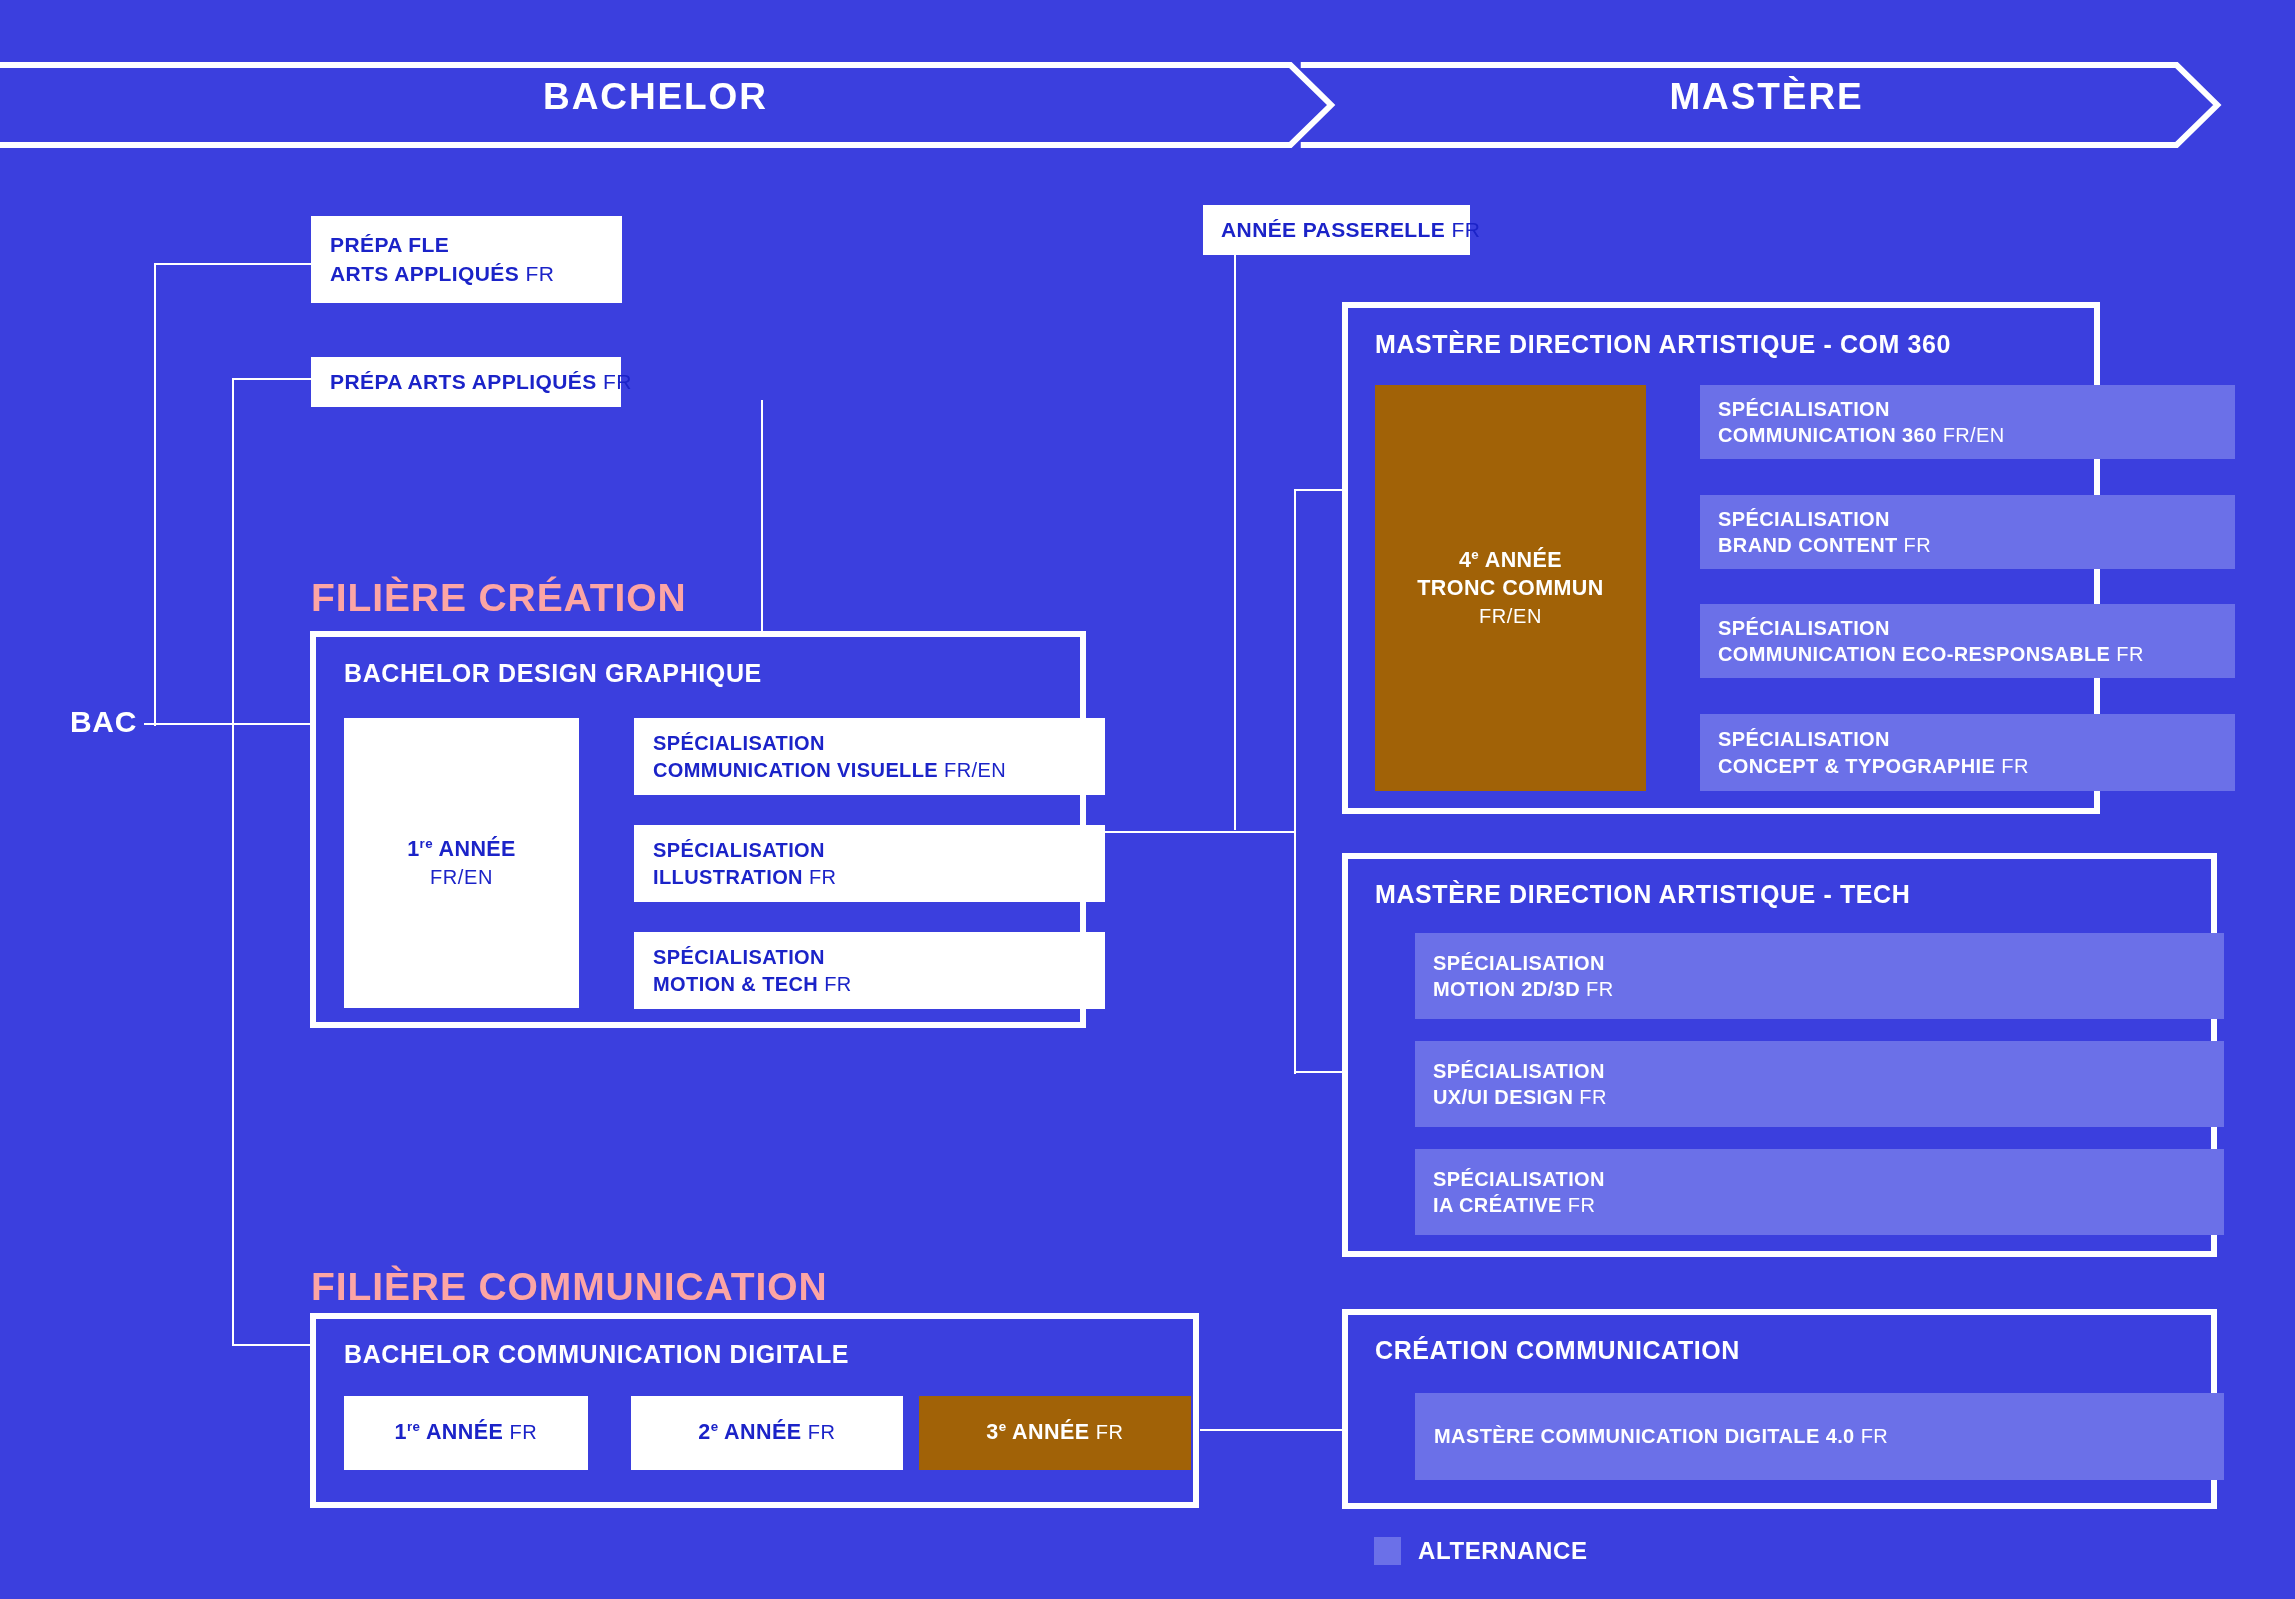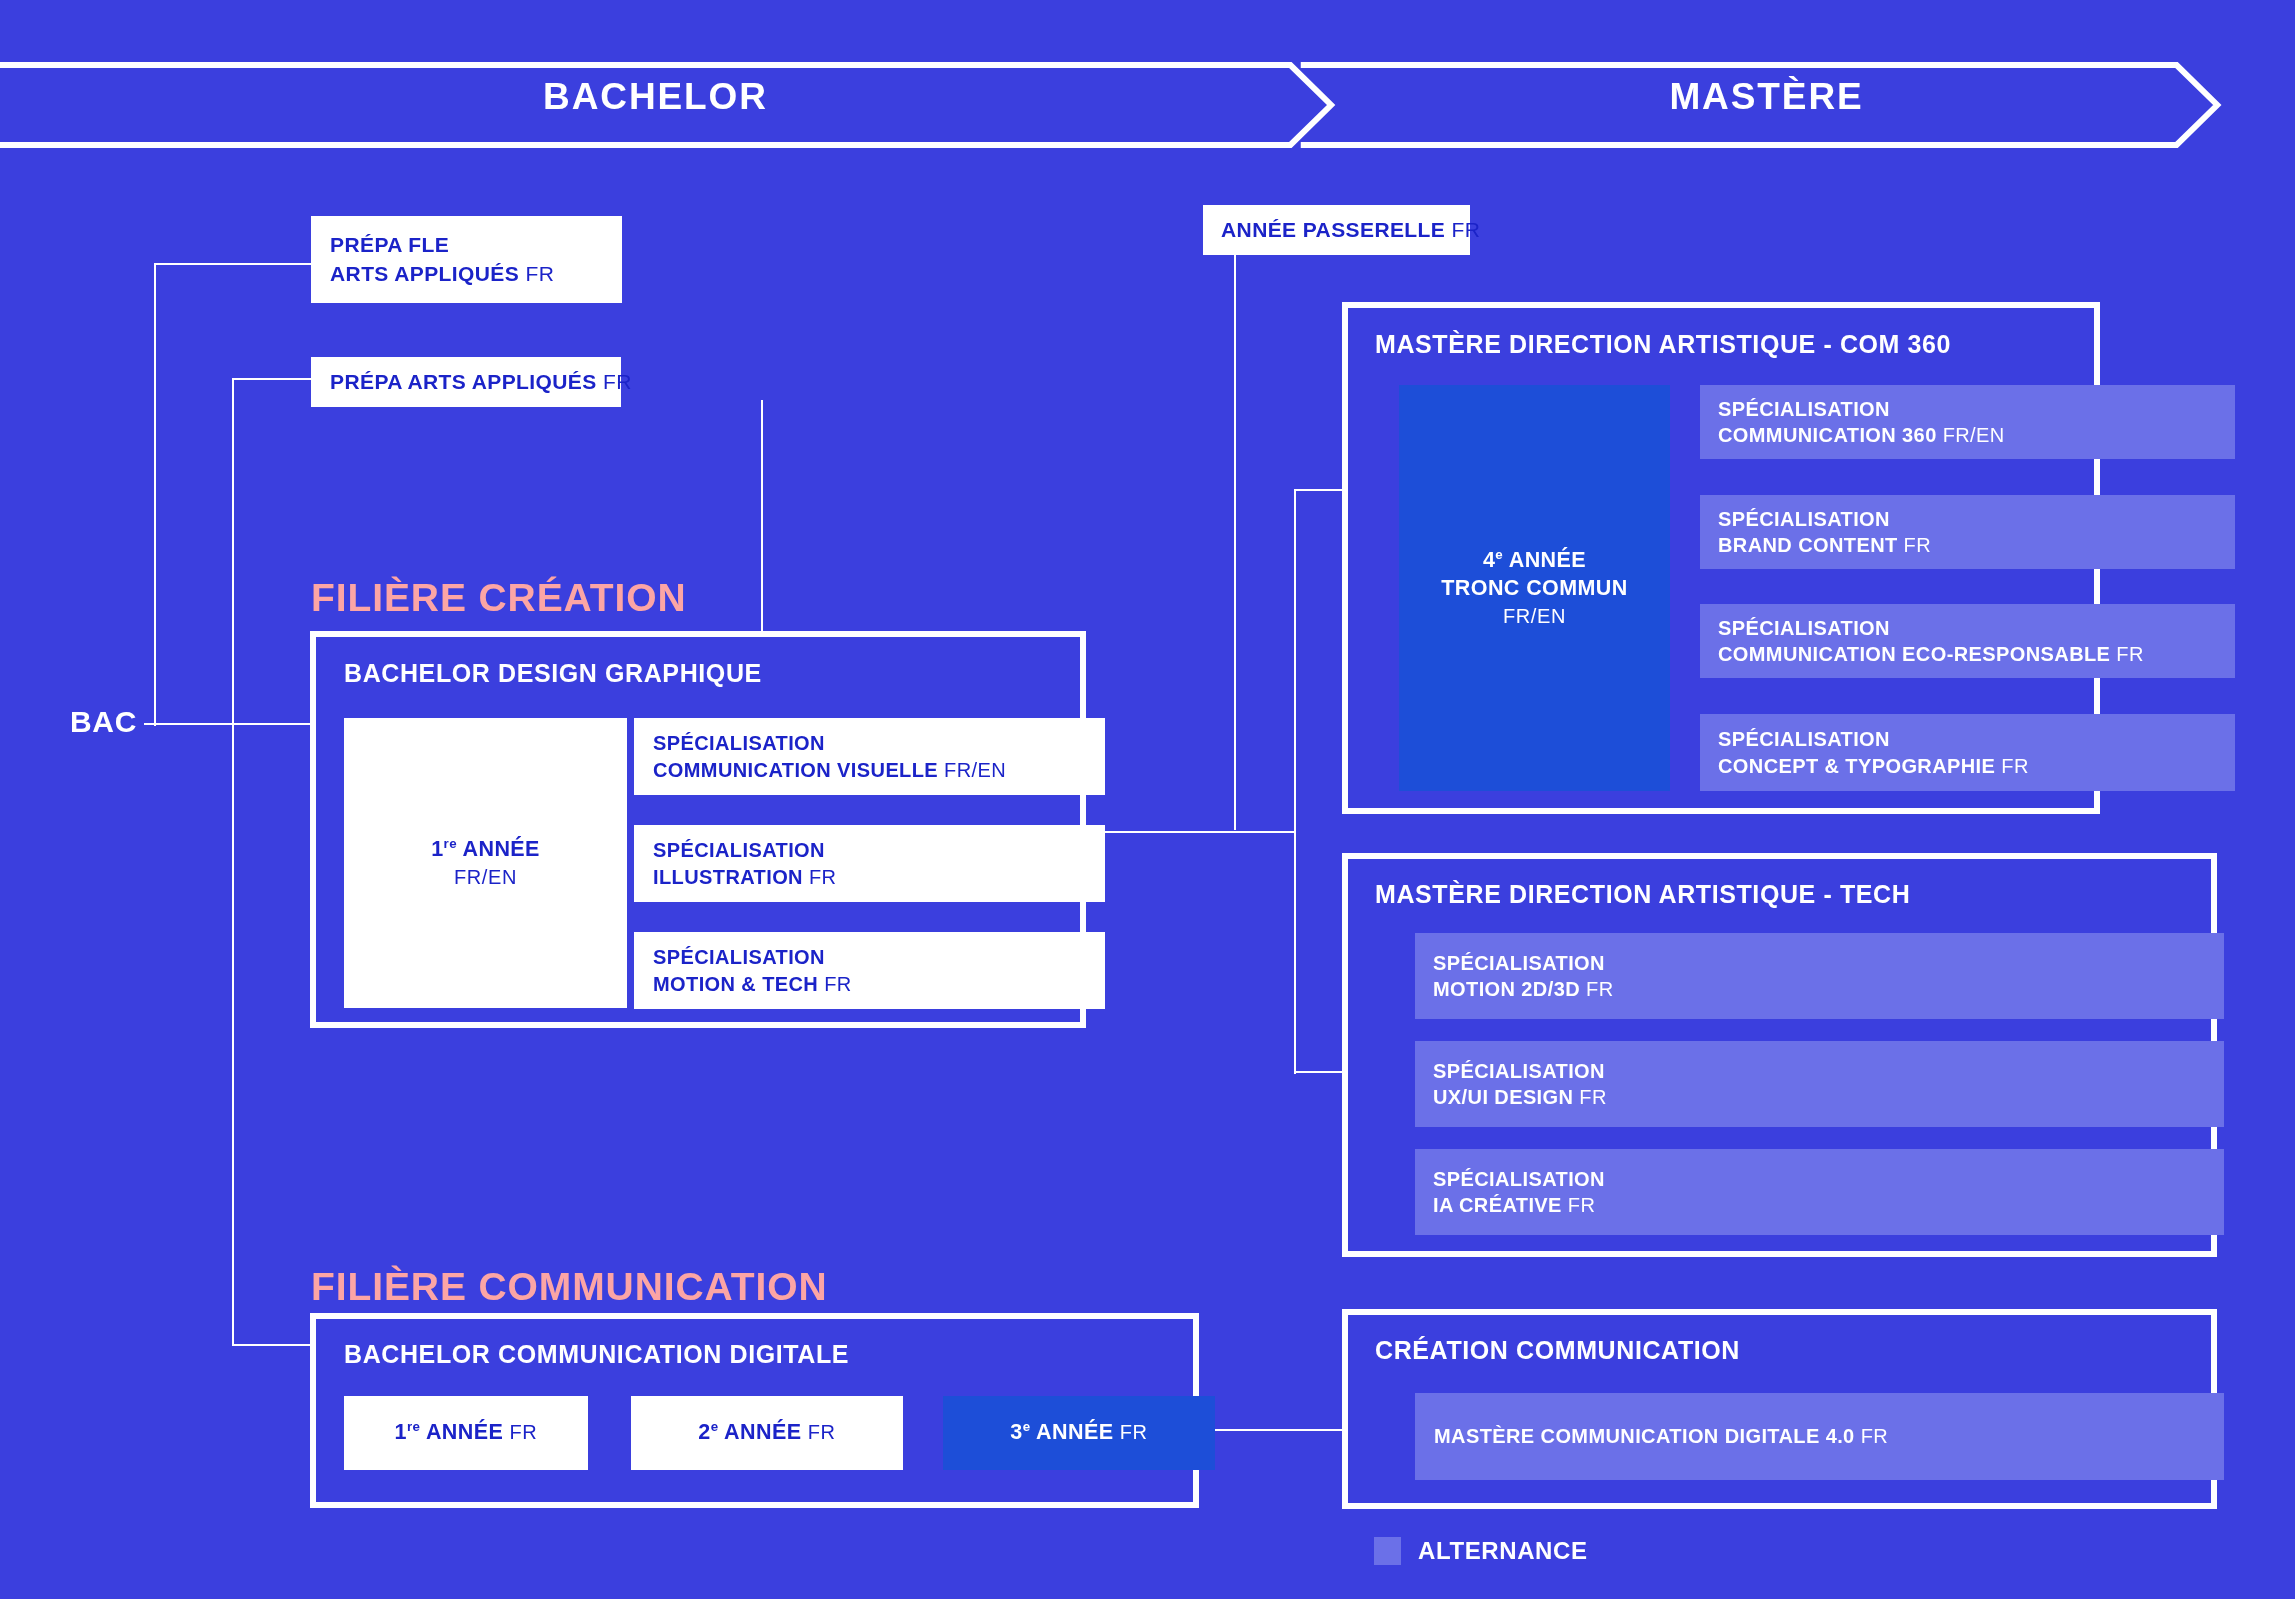--- a/index.html
+++ b/index.html
@@ -73,21 +73,21 @@
   .cell .ln1{font-weight:700;font-size:20px;letter-spacing:0.4px;line-height:1.32;white-space:nowrap;}
   .cell .ln2{font-weight:700;font-size:20px;letter-spacing:0.4px;line-height:1.32;white-space:nowrap;}
 
   
   .yearcell{
     position:absolute;box-sizing:border-box;
     display:flex;flex-direction:column;justify-content:center;align-items:center;
     text-align:center;
   }
   .yearcell.white{background:#ffffff;color:#1b23c8;}
-  .yearcell.alt{background:#1d4ed8;color:#ffffff;margin-left:24px;}
+  .yearcell.alt{background:#a16207;color:#ffffff;}
   .yearcell .yl{font-weight:700;font-size:21.5px;letter-spacing:0.4px;line-height:1.3;}
   .yearcell .yl2{font-weight:700;font-size:21.5px;letter-spacing:0.4px;line-height:1.3;}
   .yearcell .yfr{font-weight:400;font-size:20px;letter-spacing:0.6px;line-height:1.3;}
   sup{font-size:.62em;vertical-align:super;line-height:0;}
 
   
   #legend{position:absolute;left:1374px;top:1537px;display:flex;align-items:center;}
   #legend .sw{width:27px;height:28px;background:#6b70e8;margin-right:17px;}
   #legend .lbl{color:#ffffff;font-weight:700;font-size:24px;letter-spacing:0.6px;}
 </style>
@@ -153,21 +153,21 @@
       <span>ANNÉE PASSERELLE</span>
       <span class="lang">FR</span>
     </div>
   </div>
 
   <div class="filiere" style="left:311px;top:544px;">FILIÈRE CRÉATION</div>
 
   <div class="frame" style="left:310px;top:631px;width:776px;height:397px;">
     <div class="ftitle" style="left:28px;top:22px;">BACHELOR DESIGN GRAPHIQUE</div>
 
-    <div class="yearcell white" style="left:28px;top:81px;width:283px;height:290px;">
+    <div class="yearcell white" style="left:28px;top:81px;width:235px;height:290px;">
       <div class="yl">
         <span>1</span><sup>re</sup>
         <span>ANNÉE</span>
       </div>
       <div class="yfr">FR/EN</div>
     </div>
 
     <div class="cell white" style="left:278px;top:81px;width:471px;height:77px;padding-left:19px;">
       <div class="ln1">SPÉCIALISATION</div>
       <div class="ln2">

